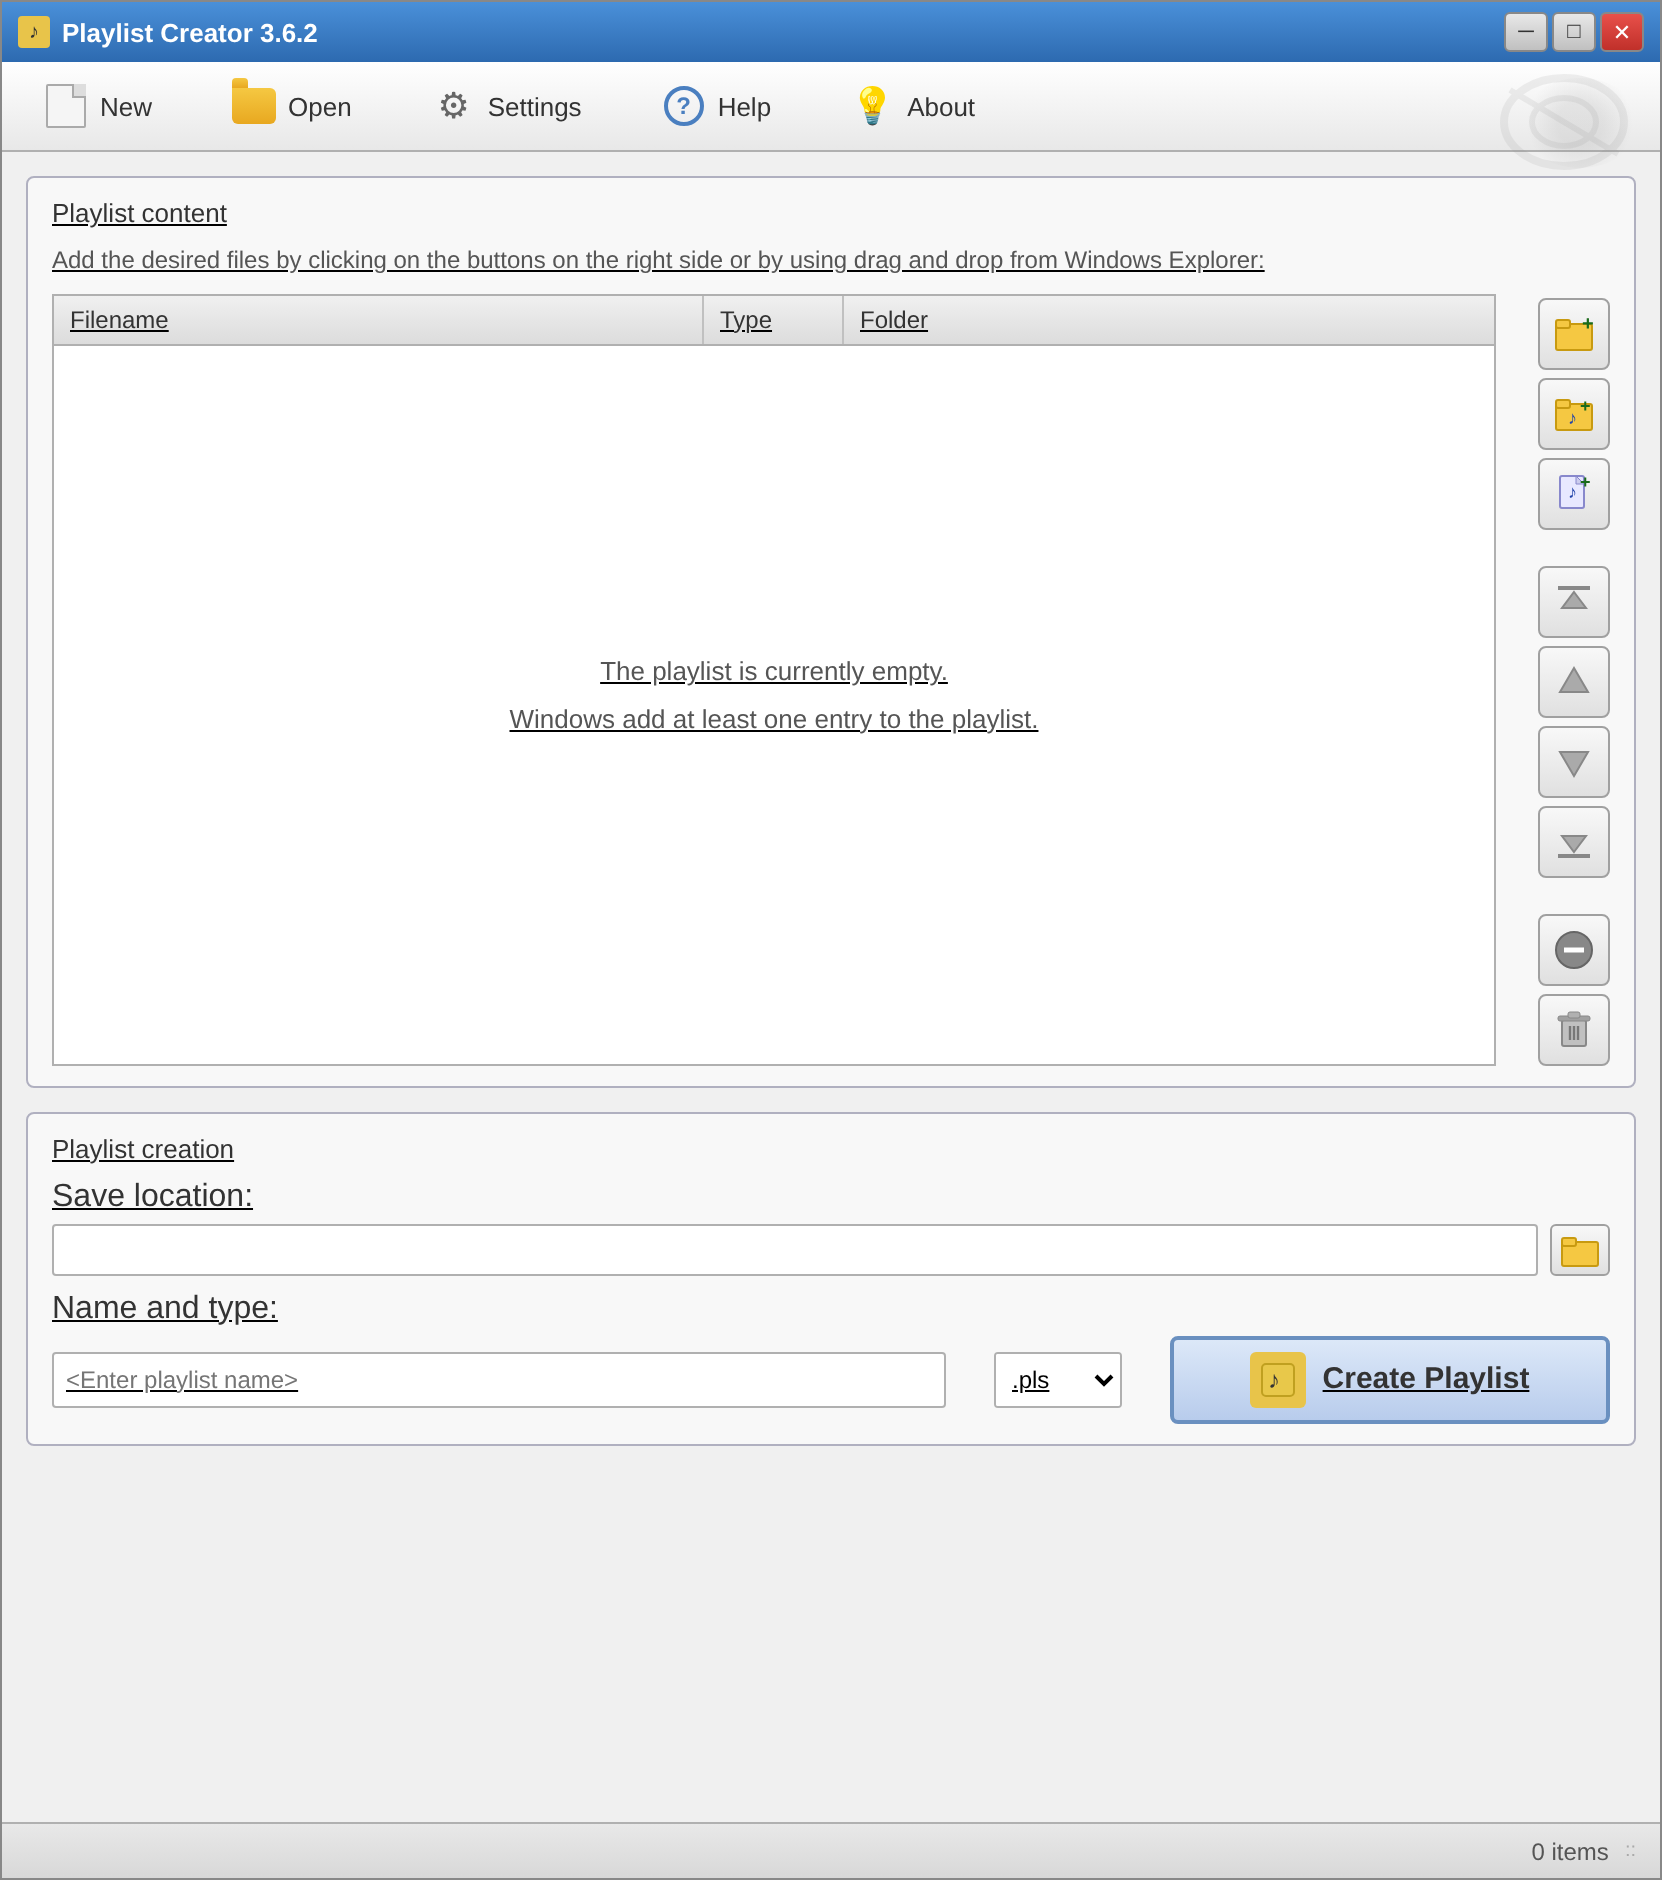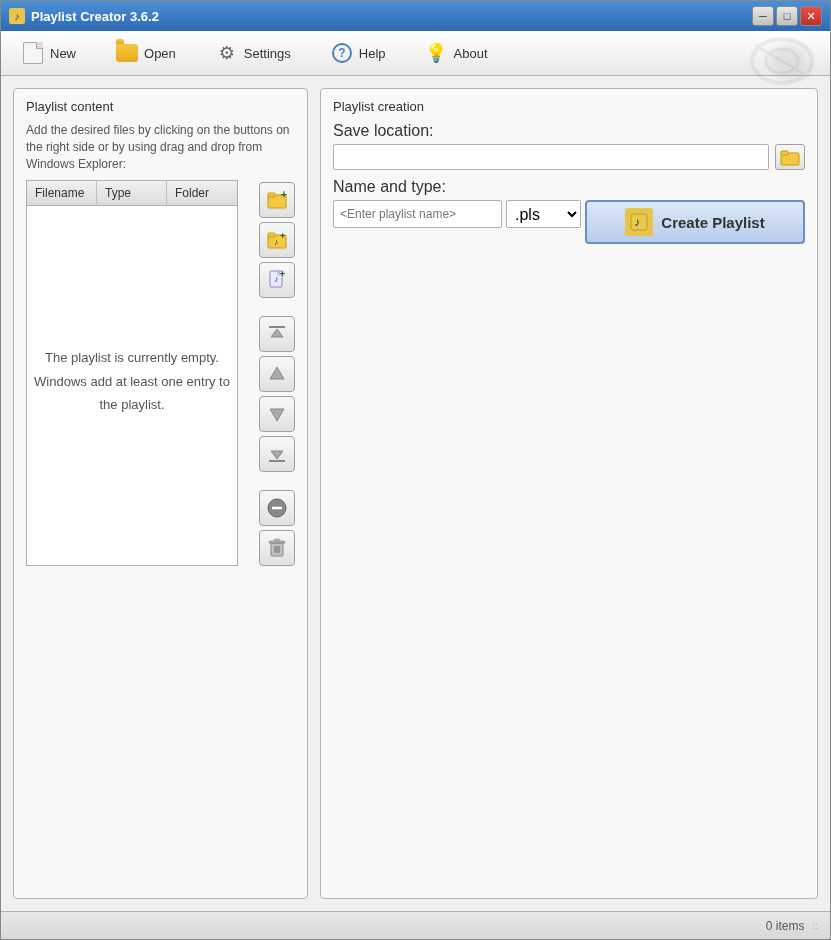--- a/index.html
+++ b/index.html
@@ -187,22 +187,23 @@
     .icon-about {
       font-size: 18px;
       color: #f0c820;
     }
 
     
     .main-content {
       padding: 12px;
       flex: 1;
       display: flex;
-      flex-direction: row;
+      flex-direction: column;
       gap: 12px;
+      text-decoration: underline;
     }
 
     
     .section-panel {
       border: 1px solid #b0b0c0;
       border-radius: 4px;
       background: #f8f8f8;
       padding: 10px 12px;
     }
 
@@ -293,22 +294,22 @@
     }
 
     .field-label {
       font-size: 16px;
       color: #333;
       margin-bottom: 4px;
     }
 
     .creation-row {
       display: flex;
-      align-items: flex-start;
-      gap: 4px;
+      align-items: center;
+      gap: 24px;
     }
 
     .name-input {
       flex: 1;
       height: 28px;
       border: 1px solid #b0b0b0;
       border-radius: 2px;
       padding: 2px 6px;
       font-size: 12px;
       color: #999;
@@ -322,21 +323,21 @@
       border-radius: 2px;
       height: 28px;
       background: white;
       overflow: hidden;
     }
 
     .type-select {
       border: none;
       background: white;
       padding: 2px 4px;
-      font-size: 16px;
+      font-size: 12px;
       cursor: pointer;
       height: 100%;
       outline: none;
     }
 
     .create-btn {
       display: flex;
       align-items: center;
       gap: 8px;
       padding: 6px 20px;

